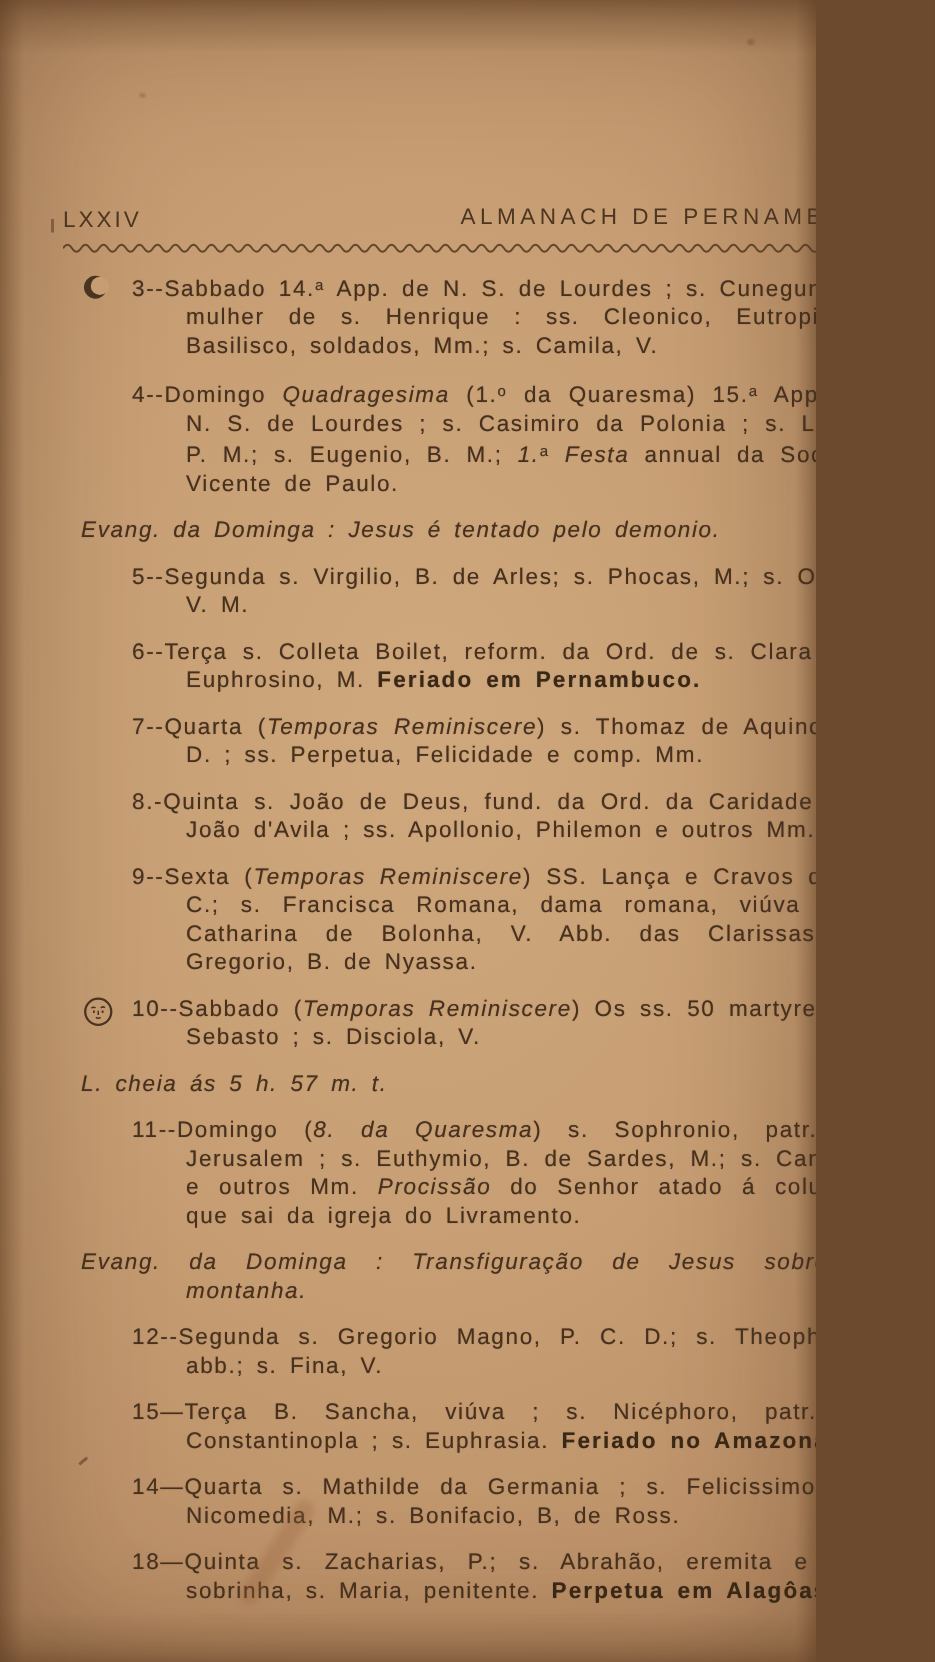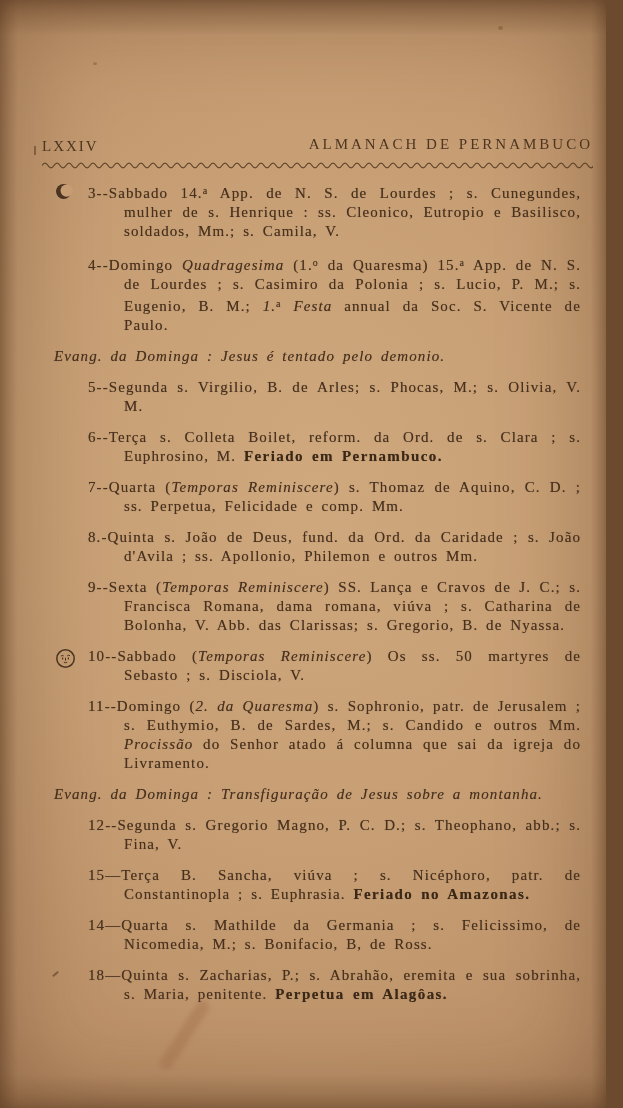--- a/index.html
+++ b/index.html
@@ -1,26 +1,26 @@
 <!DOCTYPE html>
 <html><head>
 <meta charset="utf-8">
 <style>
   html,body{margin:0;padding:0;}
   body{width:623px;height:1108px;overflow:hidden;background:#6b4a2e;}
   .page{
-    position:relative;width:606px;height:1108px;overflow:hidden;
+    position:relative;width:544px;height:1108px;overflow:hidden;
     background:
       linear-gradient(180deg, rgba(92,58,32,.45) 0, rgba(92,58,32,0) 3.2%),
       linear-gradient(0deg, rgba(92,58,32,.30) 0, rgba(92,58,32,0) 3%),
       linear-gradient(90deg, rgba(92,58,32,.32) 0, rgba(92,58,32,0) 3%),
       linear-gradient(270deg, rgba(92,58,32,.28) 0, rgba(92,58,32,0) 2.5%),
       radial-gradient(ellipse 120% 85% at 52% 44%, #cfa87e 0%, #c79e74 40%, #bb9068 68%, #a87c55 90%, #94693f 100%);
     box-shadow: inset 0 0 90px 18px rgba(73,43,22,.28), inset 0 0 12px 2px rgba(73,43,22,.22);
-    font-family:Liberation Serif, serif;
+    font-family:Liberation Sans, sans-serif;
     color:#47311e;
   }
   .content{position:absolute;left:42px;top:136px;width:551px;}
   .header{position:relative;height:22px;}
   .pagenum{
     position:absolute;left:0;top:2px;font-size:15px;letter-spacing:2px;
     color:#4d3520;
   }
   .title{
     display:block;text-align:right;font-size:15px;letter-spacing:3px;
@@ -78,21 +78,22 @@
   <svg width="21" height="21" viewBox="0 0 21 21">
     <circle cx="10.5" cy="10.5" r="8.7" fill="none" stroke="#4a3321" stroke-width="1.5"></circle>
     <path d="M5.9,8.1 q1.4,-1.2 2.8,-0.2" fill="none" stroke="#4a3321" stroke-width="1"></path>
     <path d="M12.2,7.9 q1.4,-1.2 2.8,-0.2" fill="none" stroke="#4a3321" stroke-width="1"></path>
     <line x1="7.6" y1="9.6" x2="7.6" y2="11.4" stroke="#4a3321" stroke-width="1.2"></line>
     <line x1="13.4" y1="9.6" x2="13.4" y2="11.4" stroke="#4a3321" stroke-width="1.2"></line>
     <line x1="10.5" y1="9.8" x2="10.5" y2="12.6" stroke="#4a3321" stroke-width="1"></line>
     <path d="M8.9,14.2 q1.6,1.2 3.2,0" fill="none" stroke="#4a3321" stroke-width="1"></path>
   </svg>
 </span><span class="seg-r">10--Sabbado (</span><span class="seg-i">Temporas Reminiscere</span><span class="seg-r">) Os ss. 50 martyres de Sebasto ; s. Disciola, V.</span></p>
-        <p class="entry day"><span class="seg-r">11--Domingo (</span><span class="seg-i">2. da Quaresma</span><span class="seg-r">) s. Sophronio, patr. de Jerusalem ; s. Euthymio, B. de Sardes, M.; s. Candido e outros Mm. </span><span class="seg-i">Procissão</span><span class="seg-r"> do Senhor atado á columna que sai da igreja do Livramento.</span></p>
+        <p class="entry note"><span class="seg-i">L. cheia ás 5 h. 57 m. t.</span></p>
+        <p class="entry day"><span class="seg-r">11--Domingo (</span><span class="seg-i">8. da Quaresma</span><span class="seg-r">) s. Sophronio, patr. de Jerusalem ; s. Euthymio, B. de Sardes, M.; s. Candido e outros Mm. </span><span class="seg-i">Procissão</span><span class="seg-r"> do Senhor atado á columna que sai da igreja do Livramento.</span></p>
         <p class="entry note"><span class="seg-i">Evang. da Dominga : Transfiguração de Jesus sobre a montanha.</span></p>
         <p class="entry day"><span class="seg-r">12--Segunda s. Gregorio Magno, P. C. D.; s. Theophano, abb.; s. Fina, V.</span></p>
         <p class="entry day"><span class="seg-r">15—Terça B. Sancha, viúva ; s. Nicéphoro, patr. de Constantinopla ; s. Euphrasia. </span><span class="seg-b">Feriado no Amazonas.</span></p>
         <p class="entry day"><span class="seg-r">14—Quarta s. Mathilde da Germania ; s. Felicissimo, de Nicomedia, M.; s. Bonifacio, B, de Ross.</span></p>
         <p class="entry day"><span class="seg-r">18—Quinta s. Zacharias, P.; s. Abrahão, eremita e sua sobrinha, s. Maria, penitente. </span><span class="seg-b">Perpetua em Alagôas.</span></p>
       </div>
   </div>
   <div class="stain stain-diag"></div>
   <div class="stain stain-dot1"></div>
   <div class="stain stain-dot2"></div>

